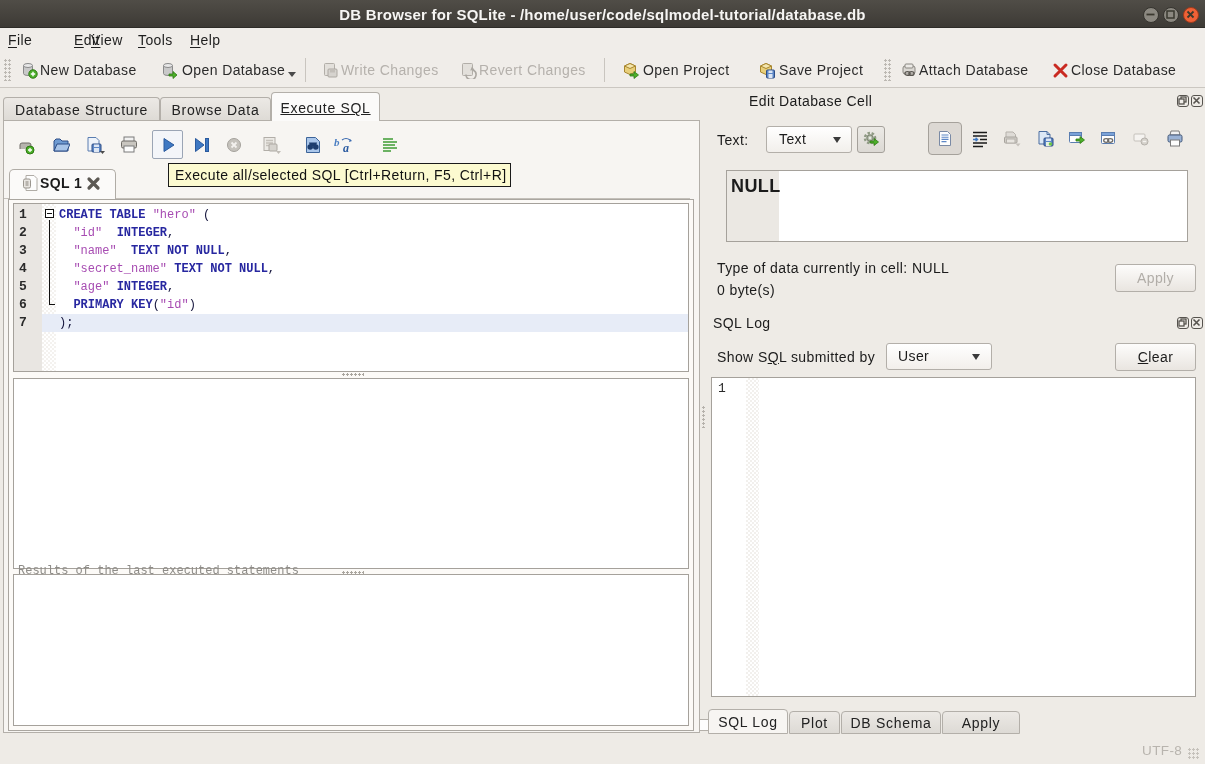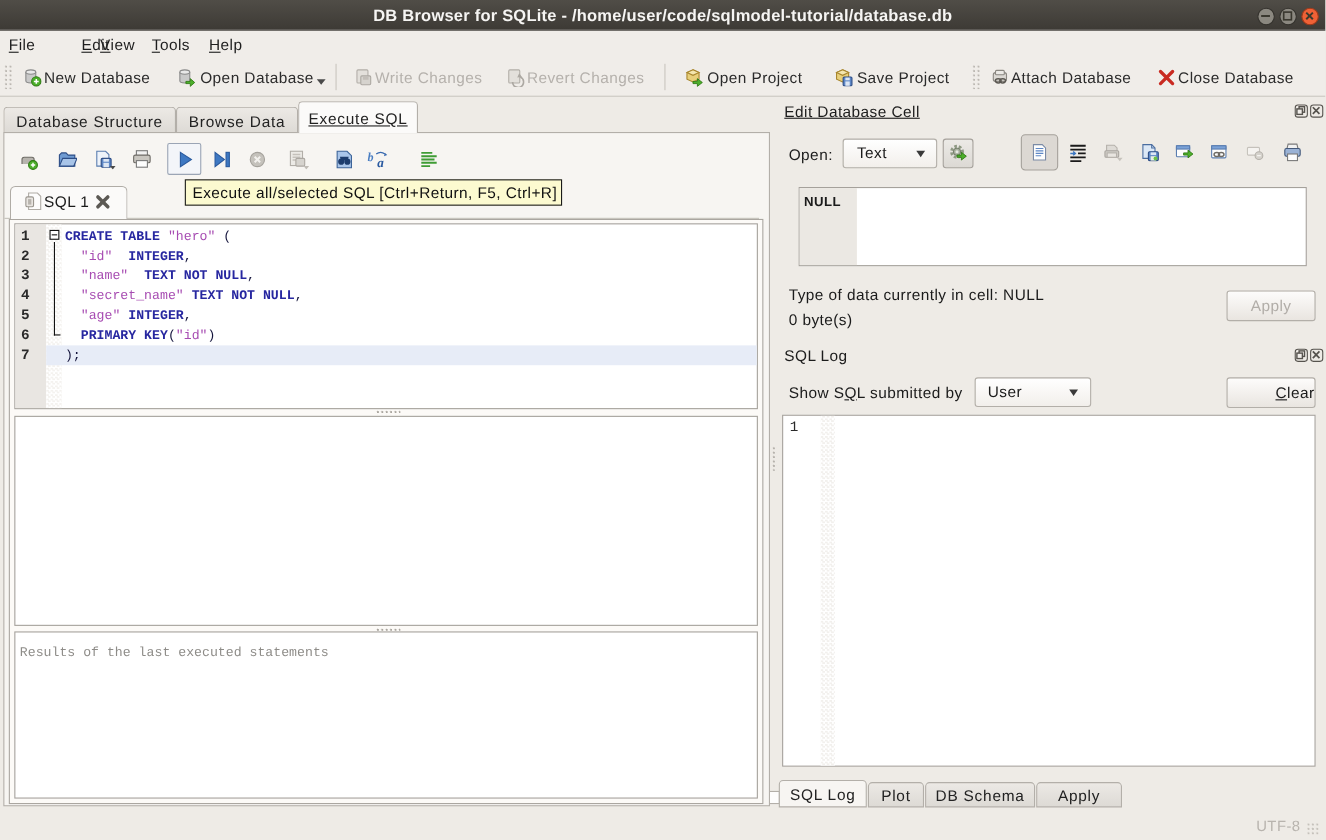--- a/index.html
+++ b/index.html
@@ -259,21 +259,21 @@
 
 <div class="abs" style="left:9px;top:169px;width:107px;height:30px;background:#fbfaf9;border:1px solid #b0aca6;border-bottom:none;border-radius:5px 5px 0 0;z-index:3;"></div>
 <div class="abs" style="left:4px;top:198px;width:686px;height:1px;background:#c4c0ba;z-index:2;"></div>
 <div class="abs" style="left:22px;top:174px;z-index:4;">
  <svg width="17" height="18" viewBox="0 0 17 18">
   <path d="M4 1.5 h8 l3 3 v12 h-11 z" fill="#fdfdfd" stroke="#b0aca6"></path>
   <rect x="1.5" y="5" width="7" height="9" rx="1.5" fill="#e8e5e1" stroke="#9a968f"></rect>
   <rect x="3.5" y="7" width="3" height="5" fill="#b8b4ae"></rect>
  </svg>
 </div>
-<div class="abs" style="left:40px;top:175px;font-size:14px;font-weight:normal;color:#1a1a1a;z-index:4;">SQL 1</div>
+<div class="abs" style="left:40px;top:175px;font-size:14px;font-weight:bold;color:#1a1a1a;z-index:4;">SQL 1</div>
 <div class="abs" style="left:86px;top:176px;z-index:4;">
  <svg width="15" height="15" viewBox="0 0 15 15">
   <path d="M3 3 l9 9 M12 3 l-9 9" stroke="#5c5954" stroke-width="3.2" stroke-linecap="round"></path>
  </svg>
 </div>
 
 <div class="abs" style="left:8px;top:199px;width:686px;height:532px;border:1px solid #aaa6a0;background:#fcfaf7;z-index:1;"></div>
 
 <div class="abs editbox" style="left:13px;top:203px;width:676px;height:169px;z-index:2;"></div>
 <div class="abs" style="left:14px;top:204px;width:28px;height:167px;background:#e9e6e2;z-index:2;"></div>
@@ -295,39 +295,39 @@
   <span class="st">"age"</span> <span class="kw">INTEGER</span>,
   <span class="kw">PRIMARY KEY</span>(<span class="st">"id"</span>)
 );</div>
 
 <div class="abs dots-h" style="left:342px;top:373px;width:22px;height:4px;z-index:2;"></div>
 
 <div class="abs editbox" style="left:13px;top:378px;width:676px;height:191px;z-index:2;"></div>
 <div class="abs dots-h" style="left:342px;top:570.5px;width:22px;height:4px;z-index:2;"></div>
 
 <div class="abs editbox" style="left:13px;top:574px;width:676px;height:152px;z-index:2;"></div>
-<div class="abs mono" style="left:18px;top:586px;font-size:12px;color:#8e8c88;z-index:3;">Results of the last executed statements</div>
+<div class="abs mono" style="left:18px;top:564px;font-size:12px;color:#8e8c88;z-index:3;">Results of the last executed statements</div>
 
 <div class="abs" style="left:697px;top:719px;width:12px;height:12px;background:#fdfdfd;border:1px solid #b3afa9;"></div>
 
 <div class="abs" style="left:702px;top:406px;width:4px;height:22px;background-image:radial-gradient(circle at 1.5px 1.5px,#b5b1ab 1px,transparent 1.2px);background-size:4px 4px;"></div>
 
-<div class="abs dtitle" style="left:713px;top:93px;text-decoration:underline;">Edit Database Cell</div>
+<div class="abs dtitle" style="left:749px;top:93px;">Edit Database Cell</div>
 <div class="abs dockbtn" style="left:1177px;top:95px;">
  <svg width="9" height="9" style="position:absolute;left:0;top:0;">
   <rect x="3" y="1" width="5" height="5" fill="none" stroke="#56534e" stroke-width="1.3"></rect>
   <rect x="1" y="3" width="5" height="5" fill="#f0ede9" stroke="#56534e" stroke-width="1.3"></rect>
  </svg>
 </div>
 <div class="abs dockbtn" style="left:1191px;top:95px;">
  <svg width="9" height="9" style="position:absolute;left:0;top:0;">
   <path d="M1.5 1.5 l6 6 M7.5 1.5 l-6 6" stroke="#56534e" stroke-width="1.6"></path>
  </svg>
 </div>
-<div class="abs dlabel" style="left:717px;top:132px;">Open:</div>
+<div class="abs dlabel" style="left:717px;top:132px;">Text:</div>
 <div class="abs combo" style="left:766px;top:126px;width:86px;height:27px;line-height:25px;padding-left:12px;">Text</div>
 <div class="carrow" style="left:833px;top:137px;"></div>
 <div class="abs" style="left:857px;top:126px;width:28px;height:27px;background:linear-gradient(#eceae6,#dcd9d4);border:1px solid #a5a19b;border-radius:3px;"></div>
 <div class="abs" style="left:862px;top:130px;">
  <svg width="18" height="18" viewBox="0 0 18 18">
   <circle cx="8" cy="8" r="5" fill="none" stroke="#8f9a84" stroke-width="2.6" stroke-dasharray="2.4 1.7"></circle>
   <circle cx="8" cy="8" r="3.2" fill="#aab2a0" stroke="#77816d"></circle>
   <circle cx="8" cy="8" r="1.4" fill="#e6e9e1"></circle>
   <path d="M8 11 h4 v-2.5 l4.5 3.5 -4.5 3.5 v-2.5 h-4 z" fill="#4caf2a" stroke="#2d7a12" stroke-width="0.8"></path>
  </svg>
@@ -389,41 +389,41 @@
 <div class="abs" style="left:1166px;top:130px;">
  <svg width="18" height="18" viewBox="0 0 18 18">
   <path d="M5 1 h8 l1 4 h-10 z" fill="#f2f2f2" stroke="#7a7a7a"></path>
   <rect x="2" y="5" width="14" height="7" rx="1.5" fill="#9ab2d5" stroke="#44597a"></rect>
   <rect x="4.5" y="10" width="9" height="6" fill="#fdfdfd" stroke="#7a7a7a"></rect>
  </svg>
 </div>
 
 <div class="abs" style="left:726px;top:170px;width:462px;height:72px;border:1px solid #a5a19b;background:#fff;"></div>
 <div class="abs" style="left:727px;top:171px;width:52px;height:70px;background:#ebe8e3;"></div>
-<div class="abs" style="left:731px;top:176px;font-size:12px;font-weight:bold;color:#1b1b1b;">NULL</div>
+<div class="abs" style="left:731px;top:176px;font-size:18px;font-weight:bold;color:#1b1b1b;">NULL</div>
 <div class="abs dlabel" style="left:717px;top:260px;text-align:right;">Type of data currently in cell: NULL</div>
 <div class="abs dlabel" style="left:717px;top:282px;">0 byte(s)</div>
 <div class="abs btn" style="left:1115px;top:264px;width:81px;height:28px;line-height:26px;color:#b1ada8;">Apply</div>
 
 <div class="abs dtitle" style="left:713px;top:315px;">SQL Log</div>
 <div class="abs dockbtn" style="left:1177px;top:317px;">
  <svg width="9" height="9" style="position:absolute;left:0;top:0;">
   <rect x="3" y="1" width="5" height="5" fill="none" stroke="#56534e" stroke-width="1.3"></rect>
   <rect x="1" y="3" width="5" height="5" fill="#f0ede9" stroke="#56534e" stroke-width="1.3"></rect>
  </svg>
 </div>
 <div class="abs dockbtn" style="left:1191px;top:317px;">
  <svg width="9" height="9" style="position:absolute;left:0;top:0;">
   <path d="M1.5 1.5 l6 6 M7.5 1.5 l-6 6" stroke="#56534e" stroke-width="1.6"></path>
  </svg>
 </div>
 <div class="abs dlabel" style="left:717px;top:349px;">Show S<u>Q</u>L submitted by</div>
 <div class="abs combo" style="left:886px;top:343px;width:106px;height:27px;line-height:25px;padding-left:11px;">User</div>
 <div class="carrow" style="left:972px;top:354px;"></div>
-<div class="abs btn" style="left:1115px;top:343px;width:81px;height:28px;line-height:26px;text-align:right;"><u>C</u>lear</div>
+<div class="abs btn" style="left:1115px;top:343px;width:81px;height:28px;line-height:26px;"><u>C</u>lear</div>
 
 <div class="abs" style="left:711px;top:377px;width:485px;height:320px;border:1px solid #a5a19b;background:#fff;"></div>
 <div class="abs mono" style="left:718px;top:381px;font-size:13px;color:#2a2a2a;">1</div>
 <div class="abs" style="left:746px;top:378px;width:13px;height:318px;background-image:conic-gradient(#f2f0ed 25%,#ffffff 0 50%,#f2f0ed 0 75%,#ffffff 0);background-size:4px 4px;"></div>
 
 <div class="abs tab" style="left:708px;top:709px;width:80px;height:25px;background:#f7f5f2;border:1px solid #b3afa9;border-radius:4px 4px 0 0;padding-top:4px;z-index:3;">SQL Log</div>
 <div class="abs tab" style="left:789px;top:711px;width:51px;height:23px;background:linear-gradient(#ece9e5,#dddad5);border:1px solid #b3afa9;border-radius:4px 4px 0 0;padding-top:3px;">Plot</div>
 <div class="abs tab" style="left:841px;top:711px;width:100px;height:23px;background:linear-gradient(#ece9e5,#dddad5);border:1px solid #b3afa9;border-radius:4px 4px 0 0;padding-top:3px;">DB Schema</div>
 <div class="abs tab" style="left:942px;top:711px;width:78px;height:23px;background:linear-gradient(#ece9e5,#dddad5);border:1px solid #b3afa9;border-radius:4px 4px 0 0;padding-top:3px;">Apply</div>
 

